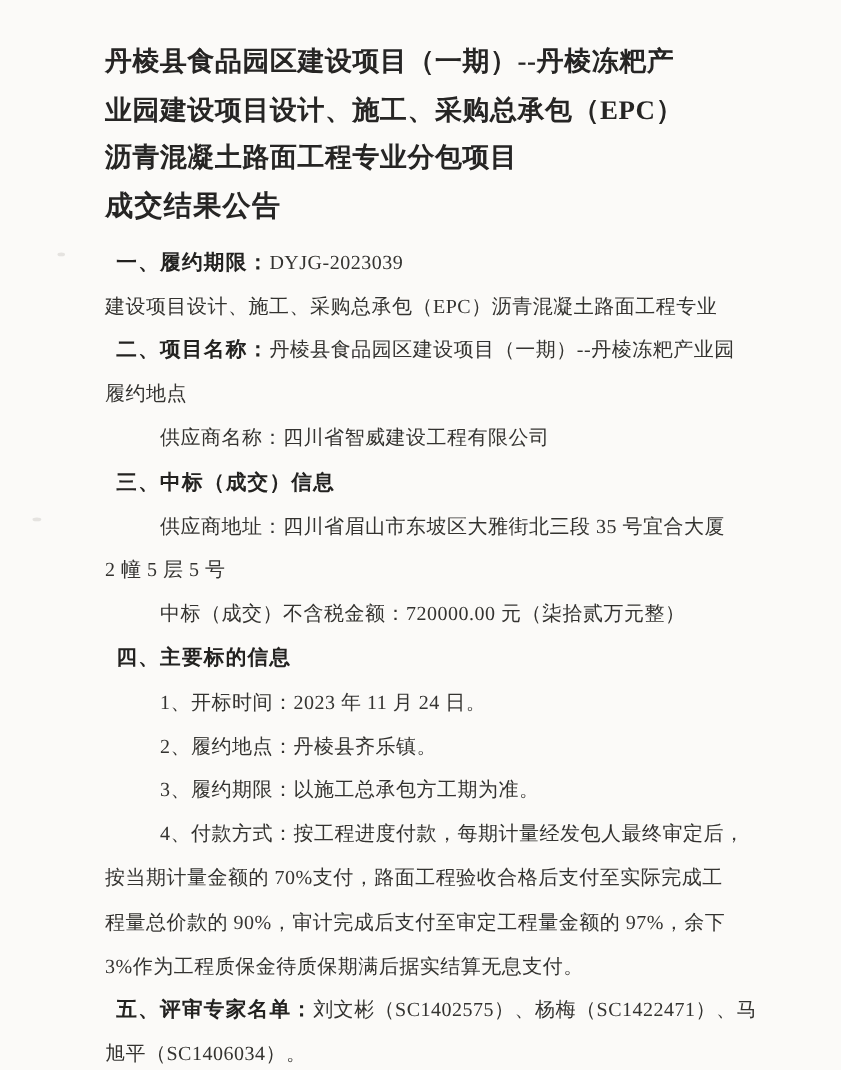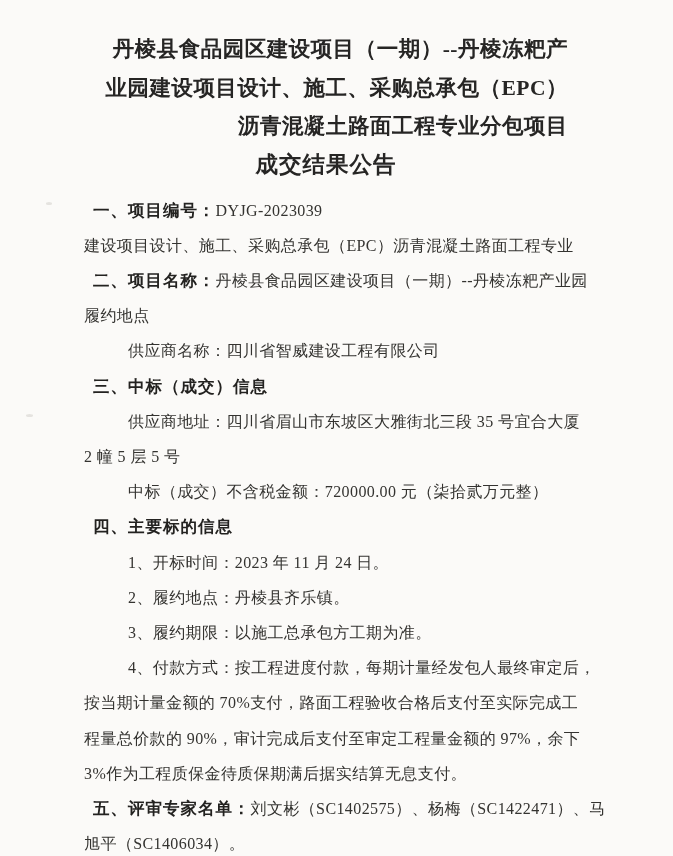--- a/index.html
+++ b/index.html
@@ -12,32 +12,32 @@
     width: 673px;
     height: 856px;
     overflow: hidden;
     background: #fbfaf8;
     color: #2e2d2b;
   }
   .title {
     margin-left: 84px;
     width: 484px;
     padding-top: 30px;
-    text-align: right;
+    text-align: left;
     font-weight: 700;
     font-size: 21.5px;
     line-height: 38.5px;
     letter-spacing: 0.5px;
     color: #262524;
   }
   .title-line { white-space: nowrap; }
   .subtitle {
     margin-left: 84px;
     width: 484px;
-    text-align: center;
+    text-align: left;
     font-weight: 700;
     font-size: 22.5px;
     line-height: 38px;
     letter-spacing: 1px;
     color: #262524;
   }
   .doc-body {
     margin: 9px 0 0 84px;
     width: 484px;
     font-size: 16px;
@@ -75,21 +75,21 @@
 
   <div class="title">
       <div class="title-line">丹棱县食品园区建设项目（一期）--丹棱冻粑产</div>
       <div class="title-line">业园建设项目设计、施工、采购总承包（EPC）</div>
       <div class="title-line">沥青混凝土路面工程专业分包项目</div>
     </div>
 
   <div class="subtitle">成交结果公告</div>
 
   <div class="doc-body">
-      <div class="line h"><span class="run run-b">一、项目编号：</span><span class="run">DYJG-2023039</span></div>
+      <div class="line h"><span class="run run-b">一、履约期限：</span><span class="run">DYJG-2023039</span></div>
       <div class="line f"><span class="run">建设项目设计、施工、采购总承包（EPC）沥青混凝土路面工程专业</span></div>
       <div class="line h"><span class="run run-b">二、项目名称：</span><span class="run">丹棱县食品园区建设项目（一期）--丹棱冻粑产业园</span></div>
       <div class="line f"><span class="run">履约地点</span></div>
       <div class="line p"><span class="run">供应商名称：四川省智威建设工程有限公司</span></div>
       <div class="line h"><span class="run run-b">三、中标（成交）信息</span></div>
       <div class="line p"><span class="run">供应商地址：四川省眉山市东坡区大雅街北三段 35 号宜合大厦</span></div>
       <div class="line f"><span class="run">2 幢 5 层 5 号</span></div>
       <div class="line p"><span class="run">中标（成交）不含税金额：720000.00 元（柒拾贰万元整）</span></div>
       <div class="line h"><span class="run run-b">四、主要标的信息</span></div>
       <div class="line p"><span class="run">1、开标时间：2023 年 11 月 24 日。</span></div>

